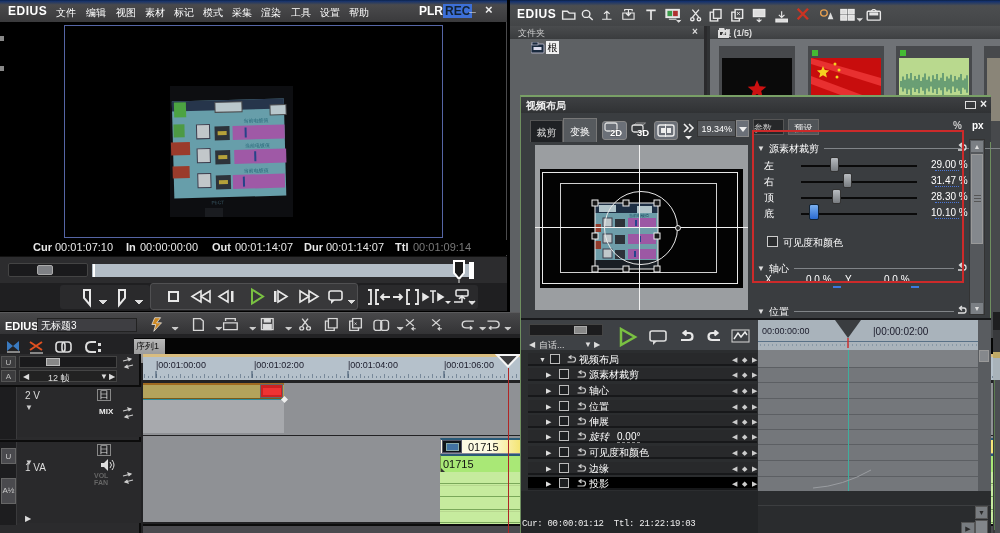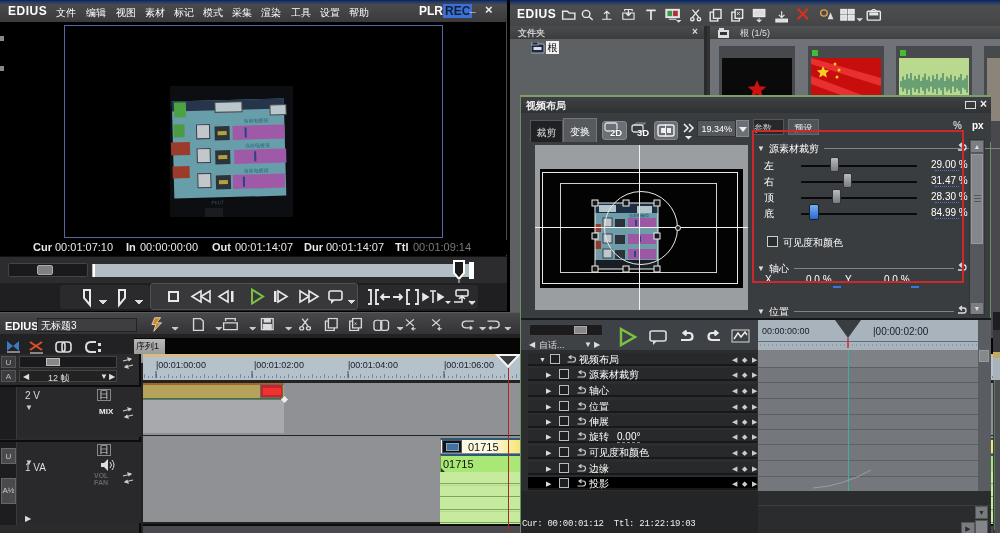--- a/index.html
+++ b/index.html
@@ -421,38 +421,38 @@
             <rect x="0" y="2" width="14" height="10" rx="1"></rect>
             <path d="M4 2 l2 -2 h2 l2 2" stroke-width="1.2"></path>
             <rect x="3" y="4" width="8" height="2" fill="#ddd"></rect>
           </g>
       </g>
     </svg>
   </div>
 
   <div class="abs" style="left:0;top:26px;width:197px;height:286px;background:#5e6164;border-right:3px solid #2a2a2c;">
     <div class="abs" style="left:0;top:0;width:194px;height:13px;background:linear-gradient(#4a4c4e,#3a3c3e);">
-      <span class="abs" style="left:8px;top:1px;font-size:9px;font-weight:bold;color:#ccc;">文件夹</span>
+      <span class="abs" style="left:8px;top:1px;font-size:9px;font-weight:normal;color:#ccc;">文件夹</span>
       <span class="abs" style="left:182px;top:0px;font-size:10px;font-weight:bold;color:#ddd;">×</span>
     </div>
     <svg class="abs" style="left:21px;top:16px;" width="14" height="12" viewBox="0 0 14 12">
         <rect x="0" y="2" width="13" height="9" rx="1" fill="#1a2a3e" stroke="#aab" stroke-width="1"></rect>
         <rect x="1" y="0" width="6" height="3" fill="#1a2a3e" stroke="#aab" stroke-width="0.8"></rect>
         <rect x="2.5" y="5" width="8" height="3" fill="#dde"></rect>
       </svg>
     <div class="abs" style="left:36px;top:15px;width:13px;height:13px;background:#f2f2f2;color:#111;font-size:10px;text-align:center;line-height:13px;">根</div>
   </div>
   <div class="abs" style="left:200px;top:26px;width:290px;height:286px;background:#6f7276;">
     <div class="abs" style="left:0;top:0;width:290px;height:13px;background:linear-gradient(#505254,#3e4042);">
       <svg class="abs" style="left:8px;top:2px;" width="12" height="10" viewBox="0 0 12 10">
           <rect x="0" y="2" width="11" height="8" fill="#ddd"></rect>
           <rect x="1" y="0" width="5" height="3" fill="#ddd"></rect>
           <rect x="2" y="4" width="7" height="3" fill="#333"></rect>
         </svg>
-      <span class="abs" style="left:30px;top:1px;font-size:9px;font-weight:normal;color:#ddd;">根 (1/5)</span>
+      <span class="abs" style="left:12px;top:1px;font-size:9px;font-weight:bold;color:#ddd;">根 (1/5)</span>
     </div>
 
     <div class="abs" style="left:9px;top:20px;width:76px;height:292px;background:#47494c;">
       <div class="abs" style="left:3px;top:12px;width:70px;height:63px;background:#0a0a0a;">
         <svg width="70" height="63" viewBox="0 0 70 63">
             <path d="M35 22 l2.6 6.2 6.7.5 -5.1 4.4 1.6 6.5 -5.8 -3.5 -5.8 3.5 1.6 -6.5 -5.1 -4.4 6.7 -.5 Z" fill="#cc1111"></path>
           </svg>
       </div>
     </div>
     <div class="abs" style="left:98px;top:20px;width:76px;height:292px;background:#47494c;">
@@ -616,21 +616,21 @@
       <span class="abs" style="left:15px;top:3px;font-size:10px;color:#fff;">顶</span>
       <div class="abs" style="left:52px;top:9px;width:116px;height:2px;background:#0a0a0a;"></div>
       <div class="abs" style="left:83px;top:1px;width:9px;height:15px;background:linear-gradient(#b8bcc0,#787c80);border:1px solid #333;border-radius:2px;"></div>
       <span class="abs" style="left:182px;top:3px;font-size:10px;color:#fff;">28.30 %</span>
     </div>
     <div class="abs" style="left:0;top:62px;width:243px;height:17px;">
       <div class="abs" style="left:186px;top:14px;width:24px;height:1px;border-bottom:1px dotted #4a76d8;"></div>
       <span class="abs" style="left:15px;top:3px;font-size:10px;color:#fff;">底</span>
       <div class="abs" style="left:52px;top:9px;width:116px;height:2px;background:#0a0a0a;"></div>
       <div class="abs" style="left:60px;top:0px;width:10px;height:16px;background:linear-gradient(#7ab0f0,#2a6ad0);border:1px solid #123;border-radius:2px;"></div>
-      <span class="abs" style="left:182px;top:3px;font-size:10px;color:#fff;">84.99 %</span>
+      <span class="abs" style="left:182px;top:3px;font-size:10px;color:#fff;">10.10 %</span>
     </div>
 
     <div class="abs" style="left:18px;top:94px;width:11px;height:11px;border:1px solid #ccc;background:#2a2c2e;"></div>
     <span class="abs" style="left:34px;top:94px;font-size:10px;color:#fff;">可见度和颜色</span>
 
     <span class="abs" style="left:8px;top:122px;font-size:8px;color:#ddd;">▼</span>
     <span class="abs" style="left:20px;top:120px;font-size:10px;color:#fff;">轴心</span>
     <div class="abs" style="left:45px;top:126px;width:160px;height:1px;background:#808488;"></div>
     <svg class="abs" style="left:207px;top:120px;" width="12" height="11" viewBox="0 0 12 11">
         <path d="M2 8 H8 Q10 8 10 5.5 Q10 3 8 3 H4 M6 1 L3.5 3 L6 5.5" fill="none" stroke="#ddd" stroke-width="1.3"></path>
@@ -782,21 +782,21 @@
       <span class="abs" style="left:204px;top:3px;font-size:7px;color:#ccc;">◀</span>
       <span class="abs" style="left:214px;top:3px;font-size:7px;color:#ccc;">◆</span>
       <span class="abs" style="left:224px;top:3px;font-size:7px;color:#ccc;">▶</span>
     </div>
 <div class="abs" style="left:7px;top:110px;width:229px;height:13px;background:#28292b;border-bottom:2px solid #17181a;">
       <span class="abs" style="left:18px;top:3px;font-size:7px;color:#ddd;">▶</span>
       <div class="abs" style="left:31px;top:1px;width:10px;height:10px;border:1px solid #bbb;background:#1e2022;"></div>
       <svg class="abs" style="left:48px;top:2px;" width="11" height="10" viewBox="0 0 11 10">
             <path d="M1.5 7 H7 Q9.5 7 9.5 4.5 Q9.5 2 7 2 H3.5 M5.5 0.5 L3 2 L5.5 4" fill="none" stroke="#ccc" stroke-width="1.2"></path>
           </svg>
-      <span class="abs" style="left:61px;top:0px;font-size:10px;color:#fff;white-space:nowrap;">旋转</span>
+      <span class="abs" style="left:61px;top:0px;font-size:10px;color:#fff;white-space:nowrap;font-style:italic;">旋转</span>
           <span class="abs" style="left:89px;top:1px;font-size:10px;color:#fff;border-bottom:1px dashed #888;">0.00°</span>
       <span class="abs" style="left:204px;top:3px;font-size:7px;color:#ccc;">◀</span>
       <span class="abs" style="left:214px;top:3px;font-size:7px;color:#ccc;">◆</span>
       <span class="abs" style="left:224px;top:3px;font-size:7px;color:#ccc;">▶</span>
     </div>
 <div class="abs" style="left:7px;top:126px;width:229px;height:13px;background:#28292b;border-bottom:2px solid #17181a;">
       <span class="abs" style="left:18px;top:3px;font-size:7px;color:#ddd;">▶</span>
       <div class="abs" style="left:31px;top:1px;width:10px;height:10px;border:1px solid #bbb;background:#1e2022;"></div>
       <svg class="abs" style="left:48px;top:2px;" width="11" height="10" viewBox="0 0 11 10">
             <path d="M1.5 7 H7 Q9.5 7 9.5 4.5 Q9.5 2 7 2 H3.5 M5.5 0.5 L3 2 L5.5 4" fill="none" stroke="#ccc" stroke-width="1.2"></path>

